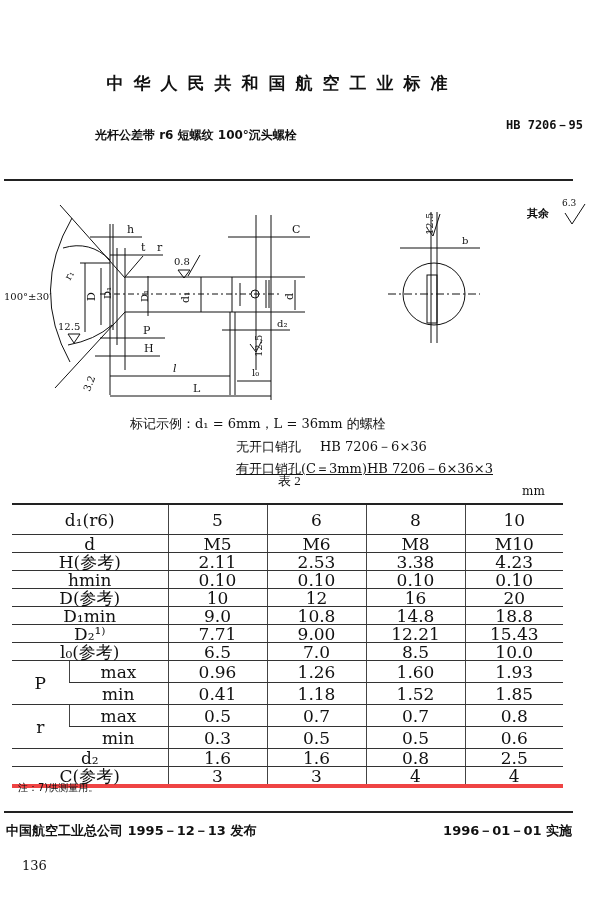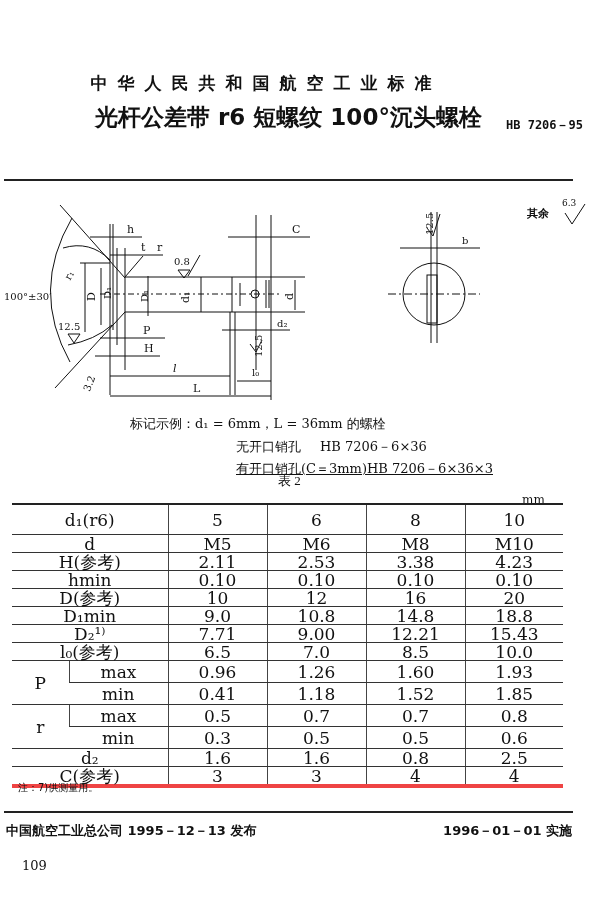--- a/index.html
+++ b/index.html
@@ -1,19 +1,19 @@
 <!DOCTYPE html>
 <html><head>
 <meta charset="utf-8">
 <style>
   html, body { margin:0; padding:0; background:#ffffff; }
   body { width:600px; height:898px; position:relative; overflow:hidden; color:#111; font-family:"DejaVu Serif", serif; }
   .abs { position:absolute; }
-  .h-org { left:0; width:532px; top:72px; text-align:center; font-family:"DejaVu Sans", sans-serif; font-weight:bold; font-size:17px; letter-spacing:10px; padding-left:0; }
-  .h-title { left:95px; top:102px; font-family:"DejaVu Sans", sans-serif; font-weight:bold; font-size:23px; }
+  .h-org { left:0; width:532px; top:72px; text-align:center; font-family:"DejaVu Sans", sans-serif; font-weight:bold; font-size:17px; letter-spacing:10px; padding-left:16px; }
+  .h-title { left:95px; top:127px; font-family:"DejaVu Sans", sans-serif; font-weight:bold; font-size:12px; }
   .h-code { left:506px; top:117px; font-family:"DejaVu Sans Mono", monospace; font-weight:bold; font-size:12px; }
   .rule { left:4px; width:569px; height:2px; background:#222; }
   .drawing { left:0; top:185px; width:600px; height:225px; }
   .example { font-size:13px; line-height:20px; }
   .caption { font-size:13px; }
   table.spec { position:absolute; left:12px; top:503px; width:551px; border-collapse:collapse; font-size:17px; table-layout:fixed; }
   table.spec td { border-bottom:1.6px solid #333; border-left:1px solid #444; text-align:center; padding:0; height:17px; line-height:16px; }
   table.spec tr:first-child td { border-top:2px solid #222; height:29px; }
   table.spec td:first-child { border-left:none; }
   table.spec tr.sub td { height:21px; }
@@ -125,21 +125,21 @@
   <text x="527" y="217" stroke="none" fill="#111" font-size="11" font-weight="bold" font-family="DejaVu Sans, sans-serif">其余</text>
   <text x="562" y="206" stroke="none" fill="#111" font-size="9">6.3</text>
   <path d="M565,213 L572,224 L585,204"></path>
 </svg>
 
 <div class="abs example" style="left:130px; top:414px;">标记示例：d₁ = 6mm，L = 36mm 的螺栓</div>
 <div class="abs example" style="left:236px; top:437px;">无开口销孔</div>
 <div class="abs example" style="left:320px; top:437px;">HB 7206－6×36</div>
 <div class="abs example" style="left:236px; top:459px;text-decoration:underline;">有开口销孔(C＝3mm)HB 7206－6×36×3</div>
 <div class="abs caption" style="left:278px; top:472px;font-family:Liberation Serif, serif;">表 2</div>
-<div class="abs caption" style="left:522px; top:484px; font-size:12px;margin-top:9px;">mm</div>
+<div class="abs caption" style="left:522px; top:484px; font-size:12px;">mm</div>
 
 <table class="spec">
   <colgroup>
       <col style="width:57px">
       <col style="width:99px">
       <col style="width:99px">
       <col style="width:99px">
       <col style="width:99px">
       <col style="width:98px">
     </colgroup>
@@ -244,13 +244,13 @@
         <td>4</td>
         <td>4</td>
   </tr>
 </tbody>
   </table>
 
 <div class="abs note">注：7)供测量用。</div>
 <div class="abs rule" style="top:811px;"></div>
 <div class="abs foot-l">中国航空工业总公司 1995－12－13 发布</div>
 <div class="abs foot-r">1996－01－01 实施</div>
-<div class="abs page">109</div>
+<div class="abs page">136</div>
 
 </body></html>

